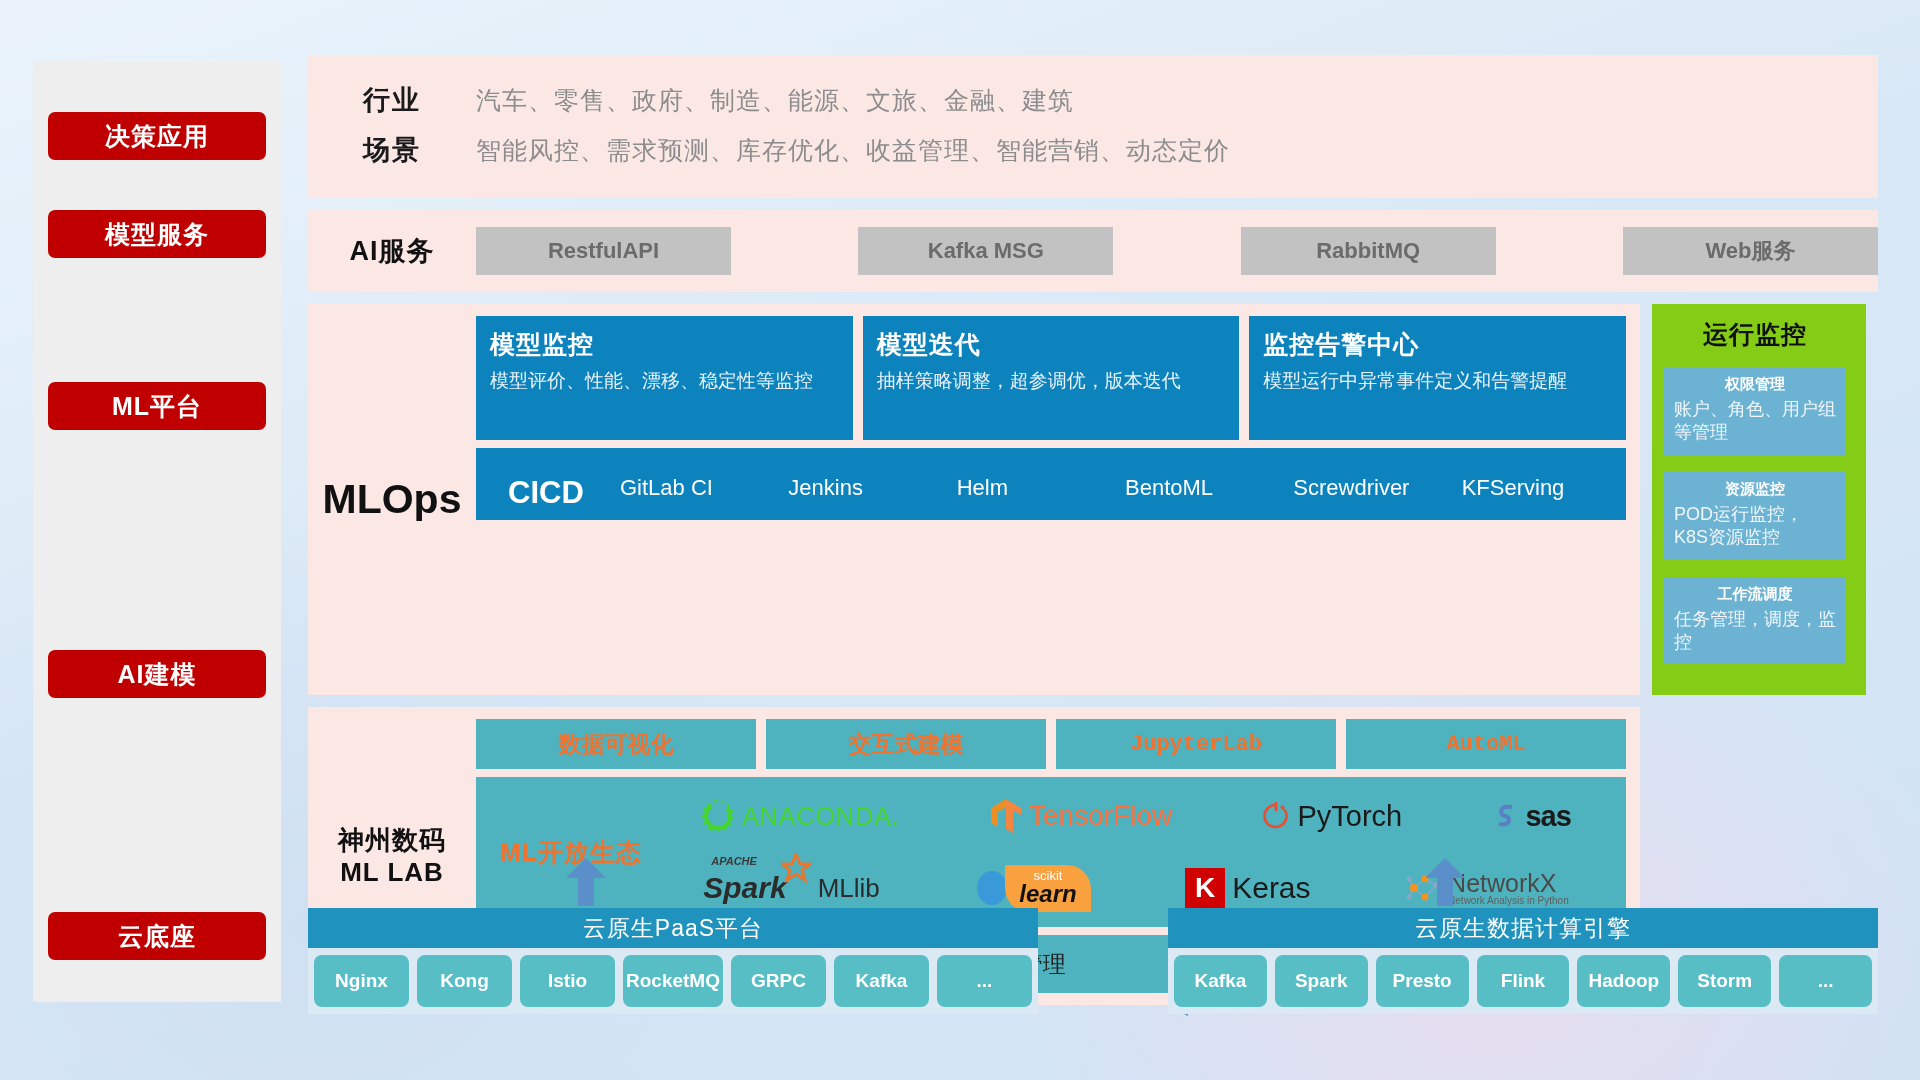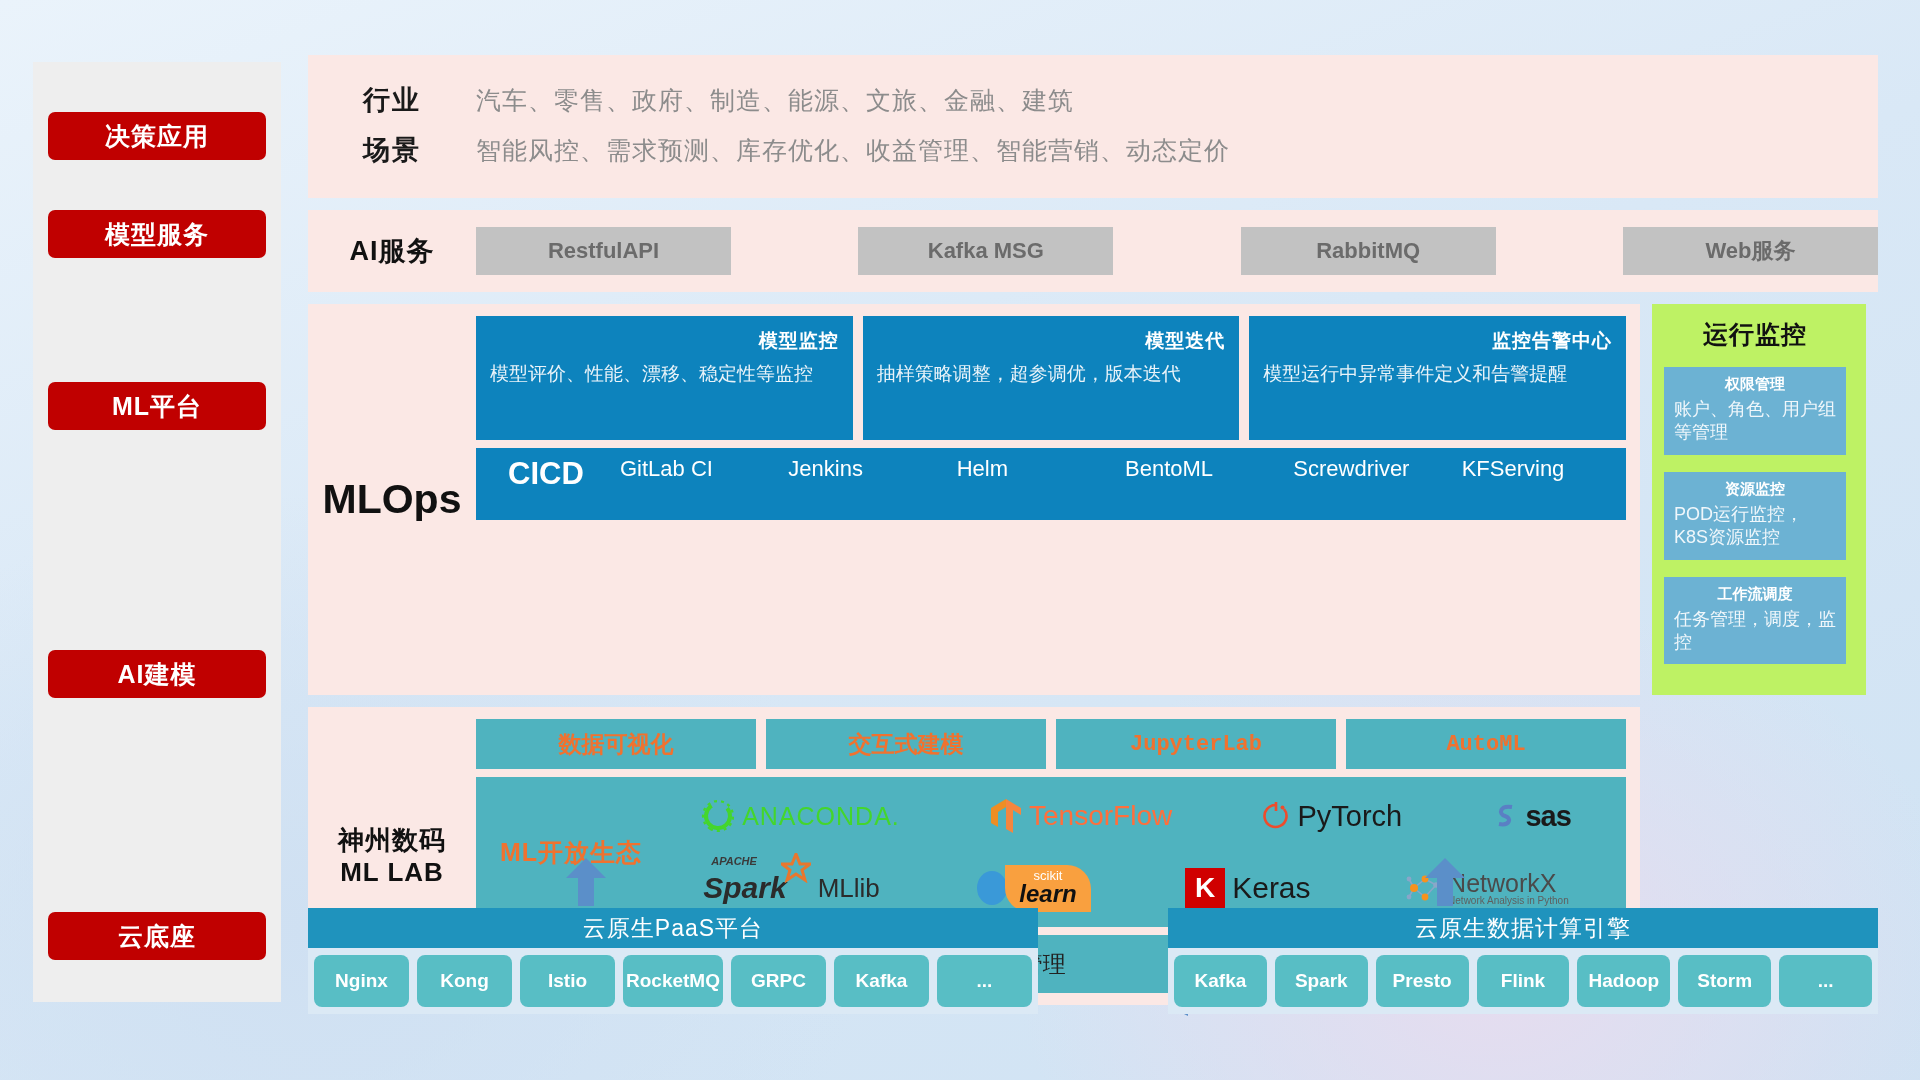--- a/index.html
+++ b/index.html
@@ -73,41 +73,41 @@
     width: 168px; display: flex; align-items: center; justify-content: center;
     font-size: 41px; font-weight: bold; color: #111;
   }
   .mlops-right { flex: 1; display: flex; flex-direction: column; gap: 8px; }
   .mlops-cards { display: flex; gap: 10px; }
   .ml-card {
     flex: 1; background: #0d83bd; color: #fff; padding: 12px 14px 10px 14px;
     height: 124px;
   }
   .ml-card h4 {
-    font-size: 19px; font-weight: bold; text-align: right; margin-bottom: 7px;
+    font-size: 25px; font-weight: bold; text-align: left; margin-bottom: 7px;
     letter-spacing: 1px;
   }
   .ml-card p { font-size: 19px; line-height: 1.32; color: #e9f3f9; }
   .cicd-bar {
     background: #0d83bd; height: 72px; display: flex; align-items: flex-start;
-    padding: 8px 0 0 0; overflow: hidden;
+    padding: 27px 0 0 0; overflow: hidden;
   }
   .cicd-title {
     width: 140px; text-align: center; color: #fff;
     font-size: 31px; font-weight: bold;
   }
   .cicd-items { flex: 1; display: flex; }
   .cicd-item {
     flex: 1; color: #fff; font-size: 22px; text-align: left;
     line-height: 1.2; padding-left: 4px;
   }
 
   
   #col-monitor {
-    width: 214px; background: #bef264; padding: 14px 20px 14px 12px;
+    width: 214px; background: #84cc16; padding: 14px 20px 14px 12px;
   }
   #col-monitor h3 {
     font-size: 25px; font-weight: bold; color: #111; text-align: center;
     margin-bottom: 16px; letter-spacing: 1px;
   }
   .mon-card {
     background: #6cb2d3; color: #fff; padding: 8px 10px 10px 10px; margin-bottom: 17px;
   }
   .mon-card h4 { font-size: 15px; font-weight: bold; text-align: center; margin-bottom: 4px; }
   .mon-card p { font-size: 18px; line-height: 1.3; color: #f0f7fb; }

